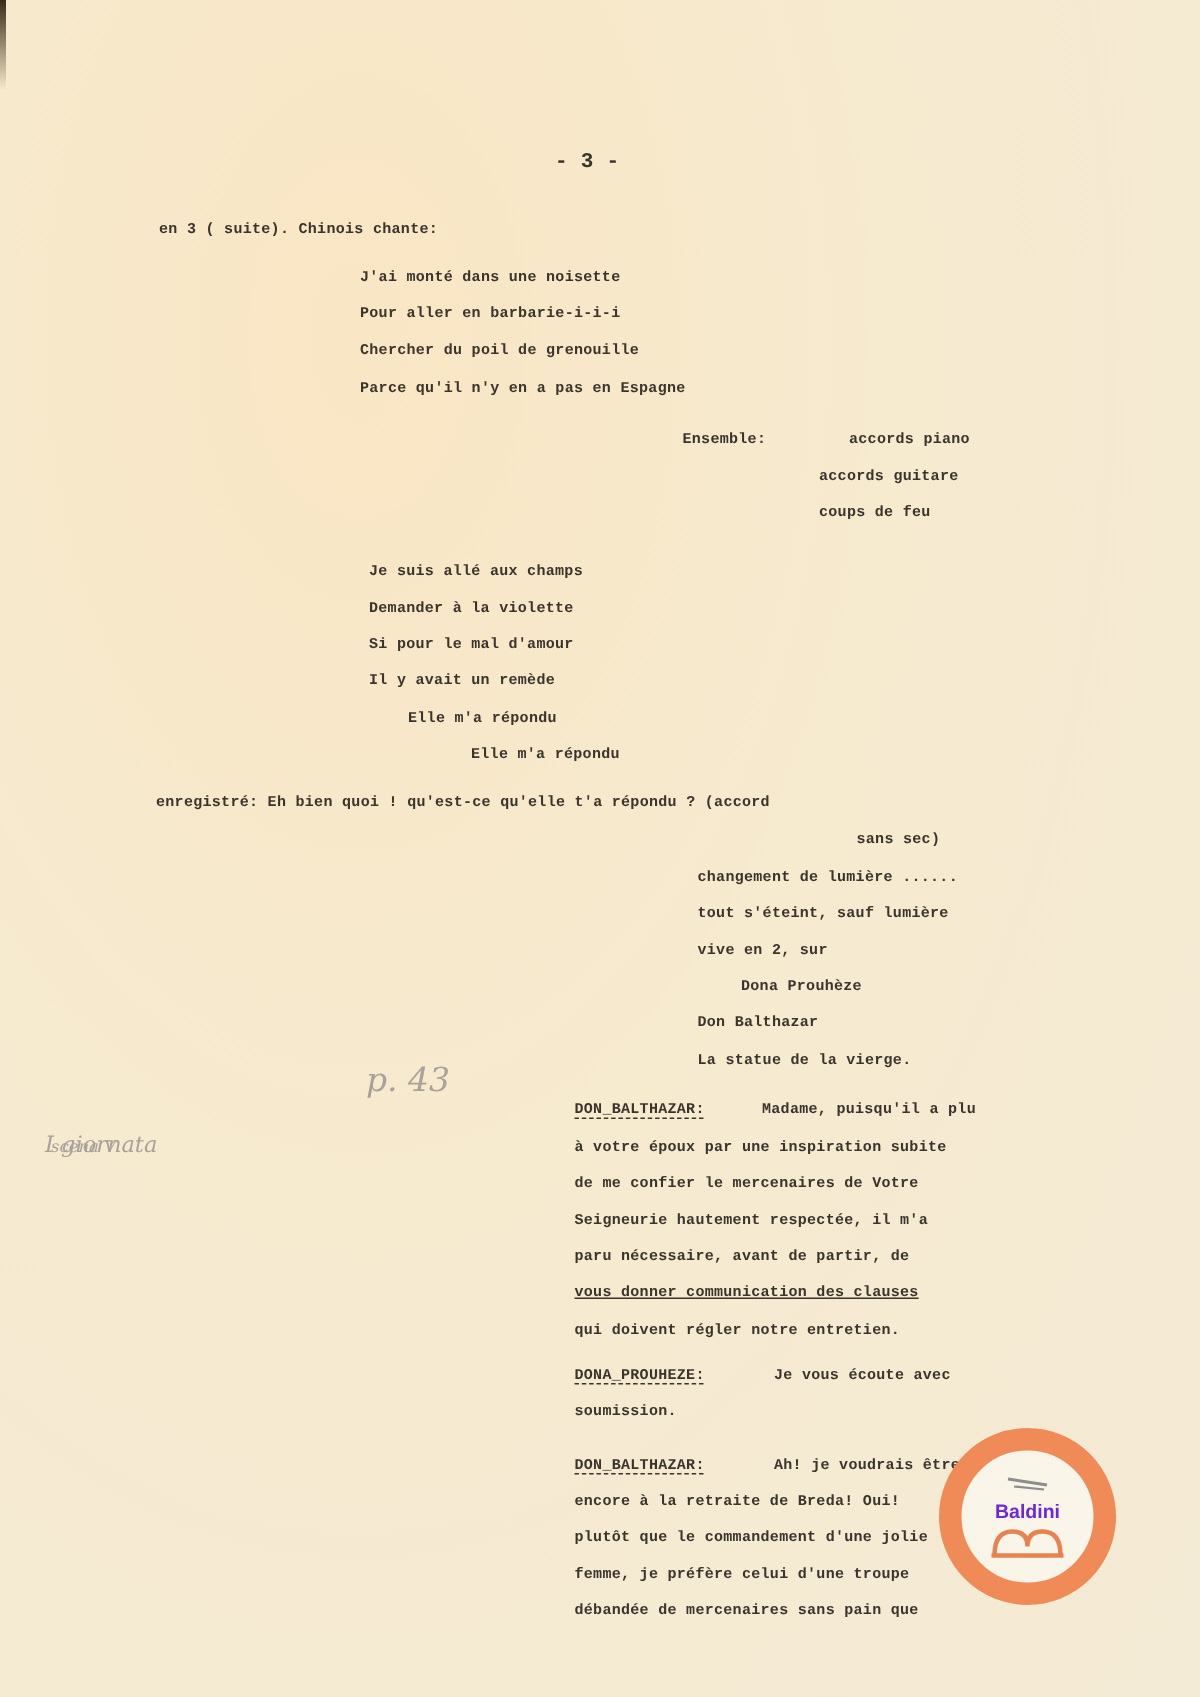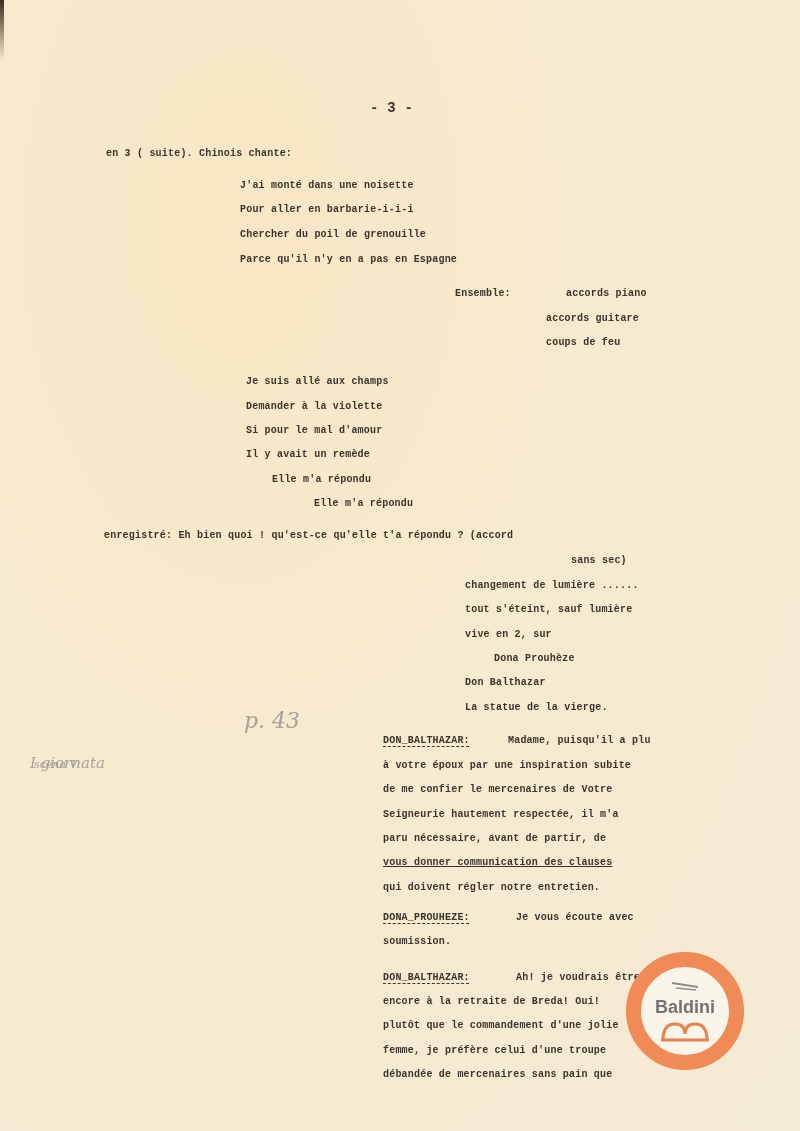--- a/index.html
+++ b/index.html
@@ -25,21 +25,21 @@
       position: absolute; font-family: "DejaVu Serif", serif; font-style: italic;
       color: #a9a29a; white-space: nowrap;
     }
     .stamp {
       position: absolute; left: 626px; top: 952px; width: 118px; height: 118px;
       border-radius: 50%; border: 15px solid #f08a57; box-sizing: border-box;
       background: rgba(250,246,238,0.82);
       display: flex; flex-direction: column; align-items: center; justify-content: center;
     }
     .stamp-text {
-      font-family: "Liberation Sans", sans-serif; color: #737373; font-size: 18px;
+      font-family: "Liberation Sans", sans-serif; color: #6d28d9; font-size: 13px;
       font-weight: bold; margin-top: 6px;
     }
     .stamp-book { width: 52px; height: 22px; margin-top: 2px; }
     .stamp-lines { width: 30px; height: 10px; }
   </style>
 </head>
 <body>
 
 <div class="left-edge"></div>
 

